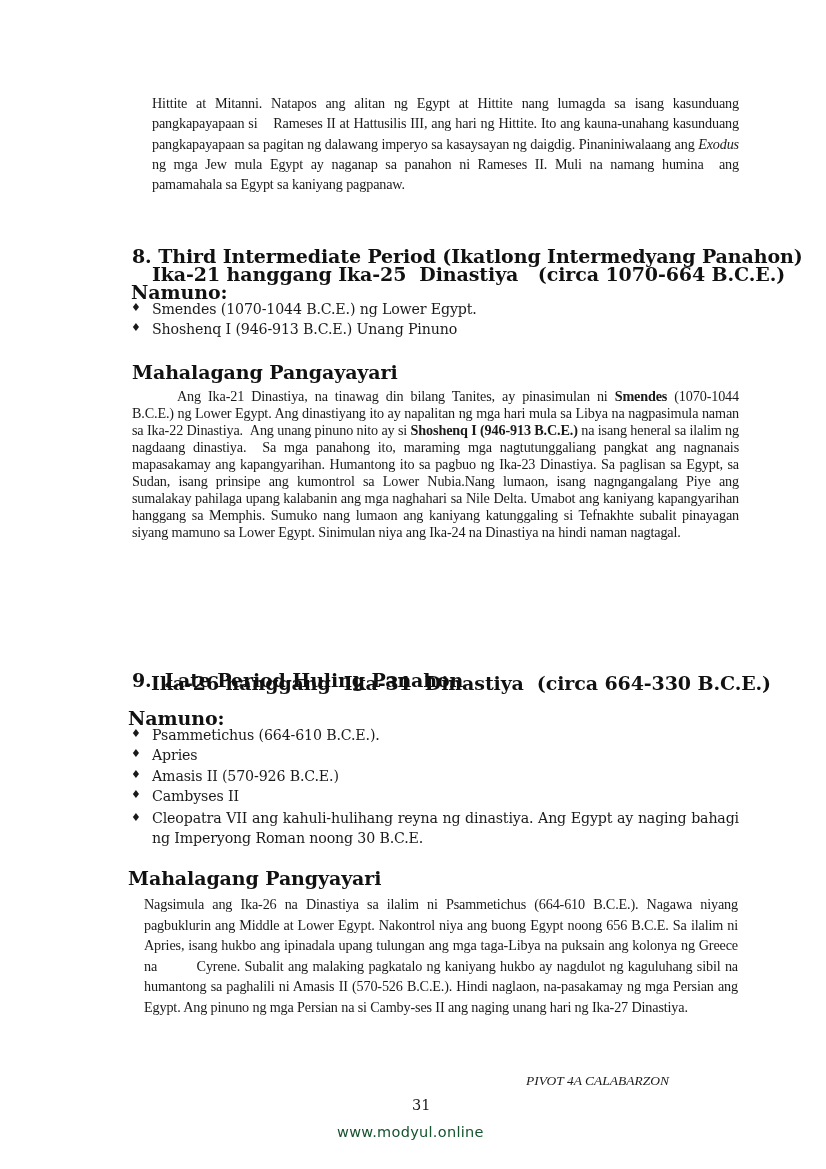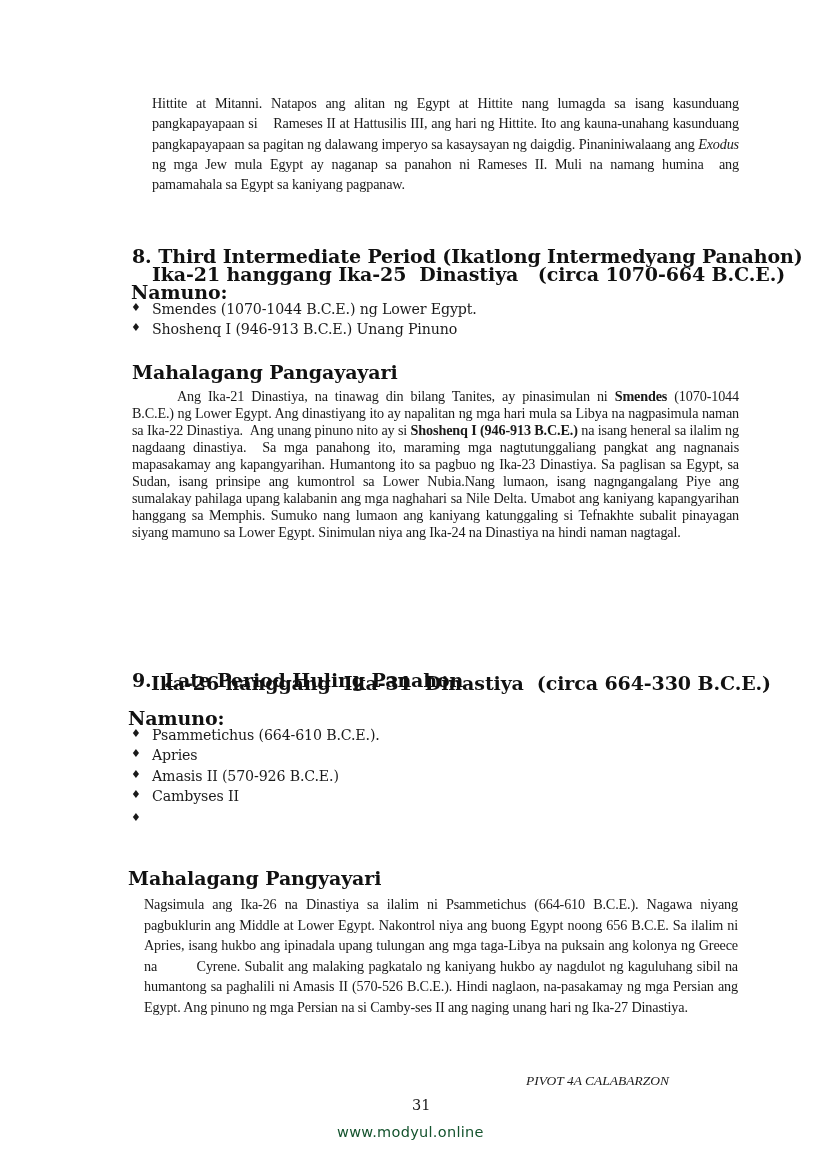--- a/index.html
+++ b/index.html
@@ -61,20 +61,21 @@
   <div class="bl" style="left:152px; top:768px;">
     <span class="bullet-dot">♦</span>
     <span>Amasis II (570-926 B.C.E.)</span>
   </div>
   <div class="bl" style="left:152px; top:788px;">
     <span class="bullet-dot">♦</span>
     <span>Cambyses II</span>
   </div>
   <div class="bl" style="left:152px; top:808px; width:587px; white-space:normal; text-align:justify; line-height:20px;">
     <span class="bullet-dot">♦</span>
+    <span>Cleopatra VII ang kahuli-hulihang reyna ng dinastiya. Ang Egypt ay naging bahagi ng Imperyong Roman noong 30 B.C.E.</span>
   </div>
 </div>
 
 <div class="abs hd" style="left:128px; top:867px;">Mahalagang Pangyayari</div>
 
 <div class="abs para" style="left:144px; top:894px; width:594px; line-height:20.5px;">
   <p>Nagsimula ang Ika-26 na Dinastiya sa ilalim ni Psammetichus (664-610 B.C.E.). Nagawa niyang pagbuklurin ang Middle at Lower Egypt. Nakontrol niya ang buong Egypt noong 656 B.C.E. Sa ilalim ni Apries, isang hukbo ang ipinadala upang tulungan ang mga taga-Libya na puksain ang kolonya ng Greece na &nbsp;&nbsp;&nbsp;&nbsp;&nbsp;&nbsp;&nbsp;&nbsp;Cyrene. Subalit ang malaking pagkatalo ng kaniyang hukbo ay nagdulot ng kaguluhang sibil na humantong sa paghalili ni Amasis II (570-526 B.C.E.). Hindi naglaon, na-pasakamay ng mga Persian ang Egypt. Ang pinuno ng mga Persian na si Camby-ses II ang naging unang hari ng Ika-27 Dinastiya.</p>
 </div>
 
 <div class="abs footer-src" style="left:526px; top:1073px;">PIVOT 4A CALABARZON</div>

